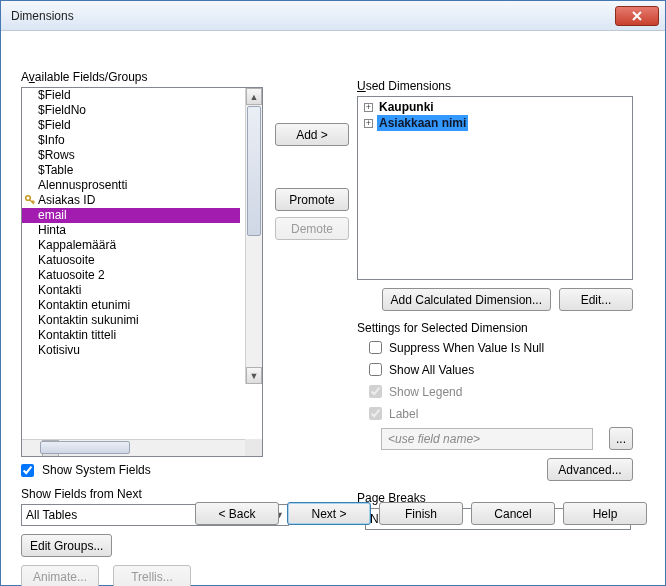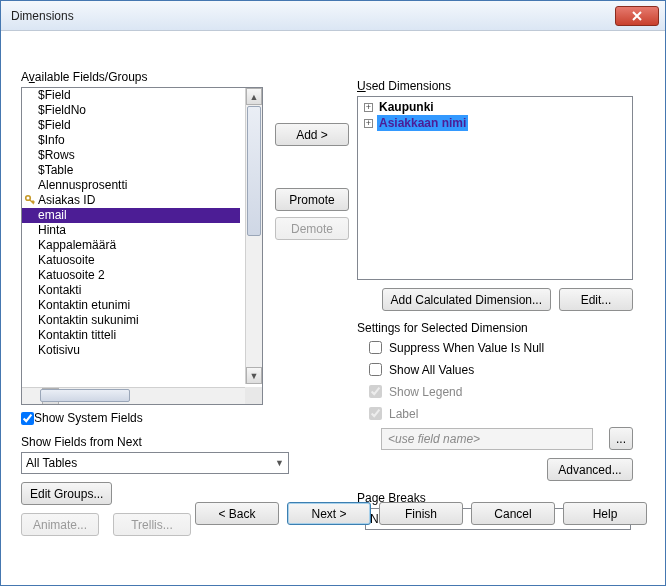--- a/index.html
+++ b/index.html
@@ -7,51 +7,51 @@
   .window { width: 666px; height: 586px; background: #fff; border: 1px solid #4577b0; box-shadow: 0 0 6px rgba(0,0,0,0.3); }
   .titlebar { height: 30px; background: linear-gradient(#f4f8fc,#dbe6f4); border-bottom: 1px solid #bfc9d6; display: flex; align-items: center; padding: 0 6px 0 10px; }
   .titlebar .title { flex: 1; color: #222; }
   .closebtn { width: 44px; height: 20px; background: linear-gradient(#e67a6e,#c8402d); border: 1px solid #8a2c1e; border-radius: 3px; display:flex; align-items:center; justify-content:center; }
   .closebtn svg { display:block; }
   .body { padding: 14px 14px 10px 14px; height: 506px; position: relative; }
   
   .left { position:absolute; left:20px; top:39px; width:242px; }
   .grplabel { margin-bottom:3px; color:#000; }
   .grplabel .ul { text-decoration: underline; }
-  .listbox { width:242px; height:318px; border:1px solid #828790; background:#fff; overflow:hidden; position:relative; }
+  .listbox { width:242px; height:370px; border:1px solid #828790; background:#fff; overflow:hidden; position:relative; }
   .listinner { width:218px; height:296px; overflow:hidden; }
   .listitem { height:15px; line-height:15px; padding-left:16px; white-space:nowrap; cursor:default; position:relative; }
-  .listitem.sel { background:#4c1d95; color:#fff; }
+  .listitem.sel { background:#a21caf; color:#fff; }
   .listitem .key { position:absolute; left:2px; top:1px; }
   .vscroll { position:absolute; right:0; top:0; width:17px; height:296px; background:#f0f0f0; border-left:1px solid #d0d0d0; }
   .vscroll .up, .vscroll .down { height:17px; background:linear-gradient(#f6f6f6,#dedede); border:1px solid #b0b0b0; display:flex; align-items:center; justify-content:center; color:#555; font-size:9px; }
   .vscroll .down { position:absolute; bottom:0; left:0; right:0; }
   .vscroll .thumb { position:absolute; left:1px; right:1px; top:18px; height:130px; background:linear-gradient(#eaeef5,#cfd7e5); border:1px solid #9aa6b8; border-radius:2px; }
   .hscroll { position:absolute; left:0; bottom:0; right:17px; height:17px; background:#f0f0f0; border-top:1px solid #d0d0d0; }
   .hscroll .left, .hscroll .right { width:17px; height:17px; background:linear-gradient(#f6f6f6,#dedede); border:1px solid #b0b0b0; display:flex; align-items:center; justify-content:center; color:#555; font-size:9px; position:absolute; top:0; }
   .hscroll .thumb { position:absolute; top:1px; left:18px; height:13px; width:90px; background:linear-gradient(#eaeef5,#cfd7e5); border:1px solid #9aa6b8; border-radius:2px; }
   .corner { position:absolute; right:0; bottom:0; width:17px; height:17px; background:#e8e8e8; }
-  .chkrow { margin-top:6px; display:flex; align-items:center; gap:0; }
+  .chkrow { margin-top:6px; display:flex; align-items:center; gap:8px; }
   .chkrow input { margin:0; }
   .section-lbl { margin-top:10px; }
   .combo { margin-top:3px; width:268px; height:22px; border:1px solid #828790; background:#fff; display:flex; align-items:center; padding:0 4px; justify-content:space-between; }
   .combo .arrow { color:#555; font-size:9px; }
   .btnrow { margin-top:8px; display:flex; gap:14px; }
 
   
   .mid { position:absolute; left:274px; top:64px; width:74px; display:flex; flex-direction:column; gap:6px; }
   .mid .spacer { height:30px; }
 
   
   .right { position:absolute; left:356px; top:48px; width:276px; }
   .treebox { width:276px; height:184px; border:1px solid #828790; background:#fff; margin-top:3px; padding:2px; }
   .treeitem { height:16px; line-height:16px; padding-left:4px; white-space:nowrap; display:flex; align-items:center; gap:4px; }
   .expander { width:9px; height:9px; border:1px solid #888; display:flex; align-items:center; justify-content:center; font-size:9px; line-height:1; color:#444; background:#fff; }
   .treeitem .txt { padding:0 2px;font-weight:bold; }
-  .treeitem .txt.sel { background:#3399ff; color:#4c1d95; }
+  .treeitem .txt.sel { background:#3399ff; color:#0f172a; }
   .rightbtns { margin-top:8px; display:flex; gap:8px; justify-content:flex-end; }
   .settings { margin-top:10px; }
   .settings .srow { display:flex; align-items:center; gap:4px; margin-top:3px; padding-left:8px; }
   .settings .srow.dis { color:#888; }
   .labelrow { margin-top:4px; padding-left:24px; display:flex; gap:16px; align-items:center; }
   .labelinput { flex:1; height:22px; border:1px solid #b8b8b8; background:#f4f4f4; color:#8a8a8a; font-style:italic; padding:0 6px; display:flex; align-items:center; }
   .ellipsis { width:24px; height:22px; }
   .advrow { margin-top:8px; display:flex; justify-content:flex-end; }
   .pb { margin-top:10px; }
   .pbcombo { margin-top:3px; margin-left:8px; width:266px; }

